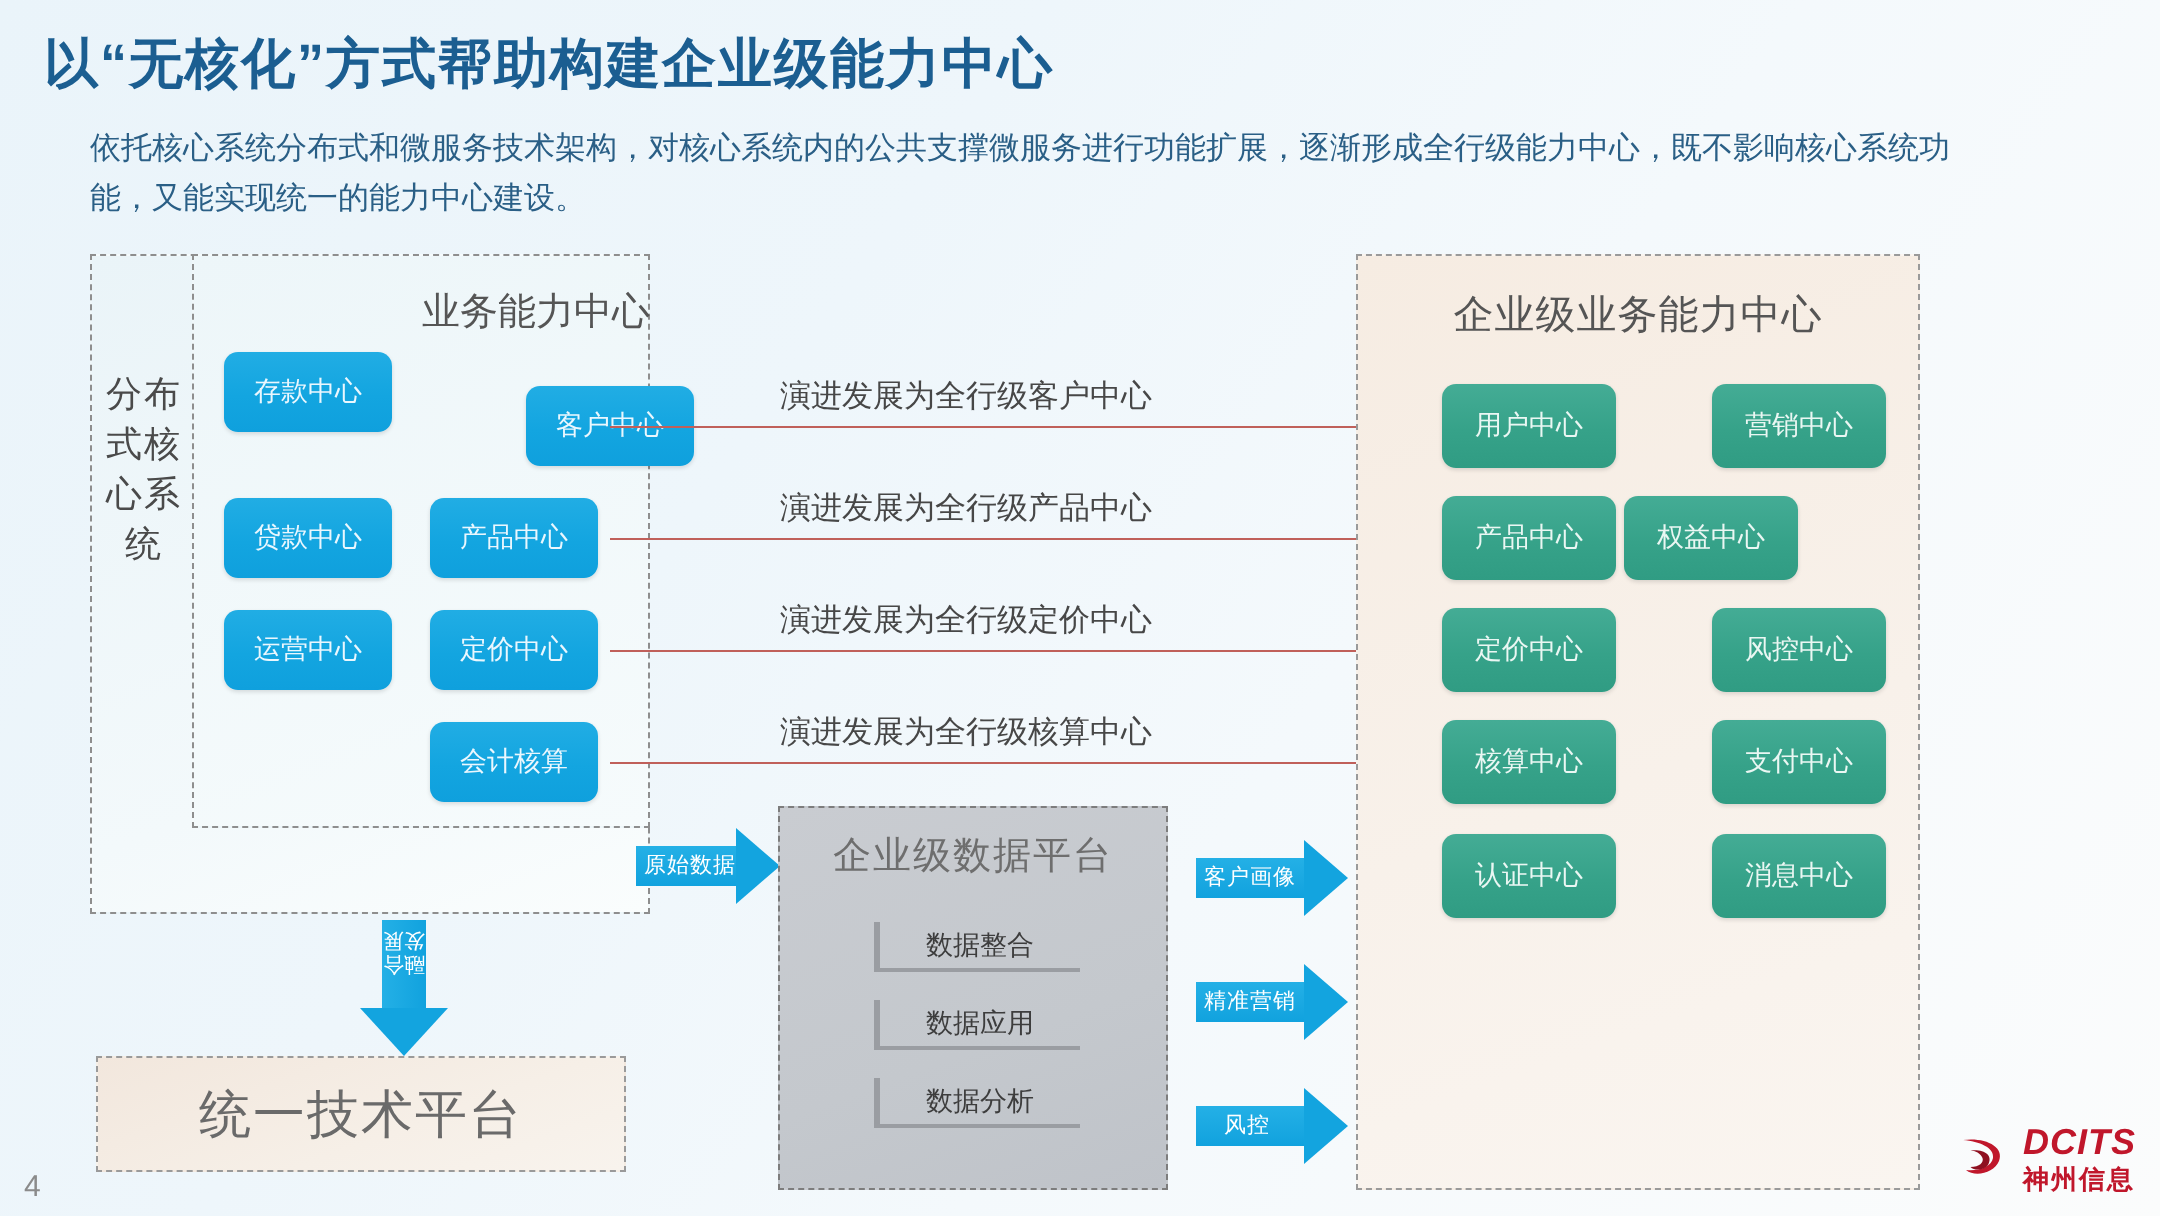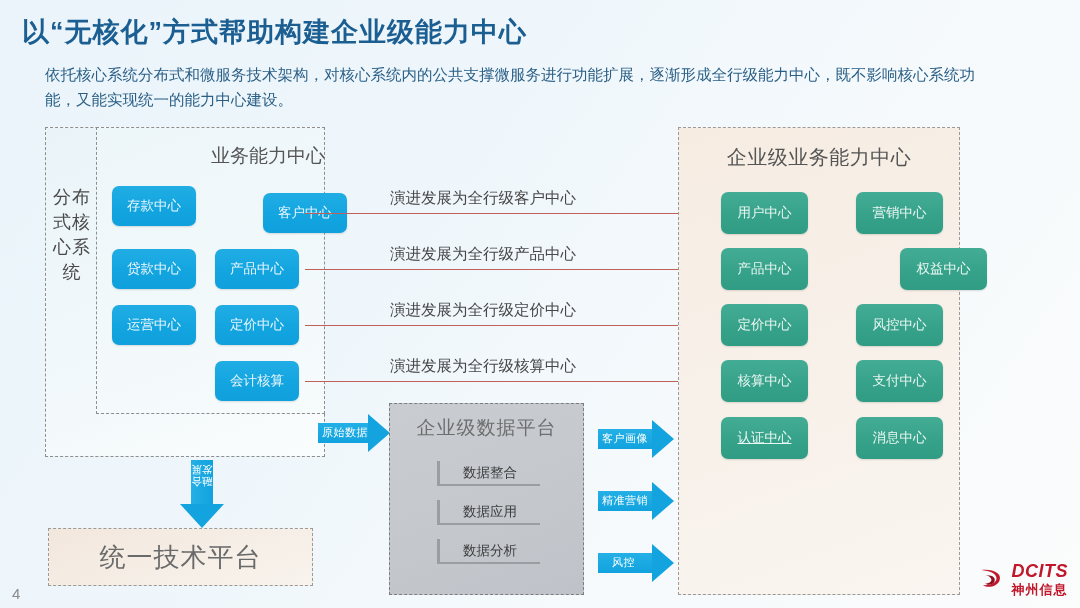--- a/index.html
+++ b/index.html
@@ -163,21 +163,21 @@
 
   <div class="title">以“无核化”方式帮助构建企业级能力中心</div>
   <div class="subtitle">依托核心系统分布式和微服务技术架构，对核心系统内的公共支撑微服务进行功能扩展，逐渐形成全行级能力中心，既不影响核心系统功能，又能实现统一的能力中心建设。</div>
 
   <div class="dash core-frame"></div>
   <div class="dash biz-frame"></div>
 
   <div class="vert-label">分布式核心系统</div>
   <div class="biz-title">业务能力中心</div>
 
-  <div class="bluebox" style="left:112px;top:186px;font-family:Liberation Mono, monospace;">存款中心</div>
+  <div class="bluebox" style="left:112px;top:176px;font-family:Liberation Mono, monospace;">存款中心</div>
   <div class="bluebox" style="left:112px;top:249px;">贷款中心</div>
   <div class="bluebox" style="left:112px;top:305px;">运营中心</div>
 
   <div class="bluebox" style="left:215px;top:193px;margin-left:48px;">客户中心</div>
   <div class="bluebox" style="left:215px;top:249px;">产品中心</div>
   <div class="bluebox" style="left:215px;top:305px;">定价中心</div>
   <div class="bluebox" style="left:215px;top:361px;">会计核算</div>
 
 
   <div class="darrow">
@@ -210,24 +210,24 @@
   <div class="redline" style="left:305px;top:381px;width:408px;"></div>
   <div class="redhead" style="left:711px;top:377px;"></div>
 
   <div class="ent-frame"></div>
   <div class="ent-title">企业级业务能力中心</div>
 
   <div class="greenbox" style="left:721px;top:192px;">用户中心</div>
   <div class="greenbox" style="left:721px;top:248px;">产品中心</div>
   <div class="greenbox" style="left:721px;top:304px;">定价中心</div>
   <div class="greenbox" style="left:721px;top:360px;">核算中心</div>
-  <div class="greenbox" style="left:721px;top:417px;text-decoration:underline;">认证中心</div>
+  <div class="greenbox" style="left:721px;top:417px;">认证中心</div>
 
   <div class="greenbox" style="left:856px;top:192px;">营销中心</div>
-  <div class="greenbox" style="left:900px;top:248px;">权益中心</div>
+  <div class="greenbox" style="left:812px;top:248px;">权益中心</div>
   <div class="greenbox" style="left:856px;top:304px;">风控中心</div>
   <div class="greenbox" style="left:856px;top:360px;">支付中心</div>
   <div class="greenbox" style="left:856px;top:417px;">消息中心</div>
 
   <div class="dataplat"></div>
   <div class="dp-title">企业级数据平台</div>
   <div class="dp-item" style="left:437px;top:461px;">数据整合</div>
   <div class="dp-item" style="left:437px;top:500px;">数据应用</div>
   <div class="dp-item" style="left:437px;top:539px;">数据分析</div>
 

